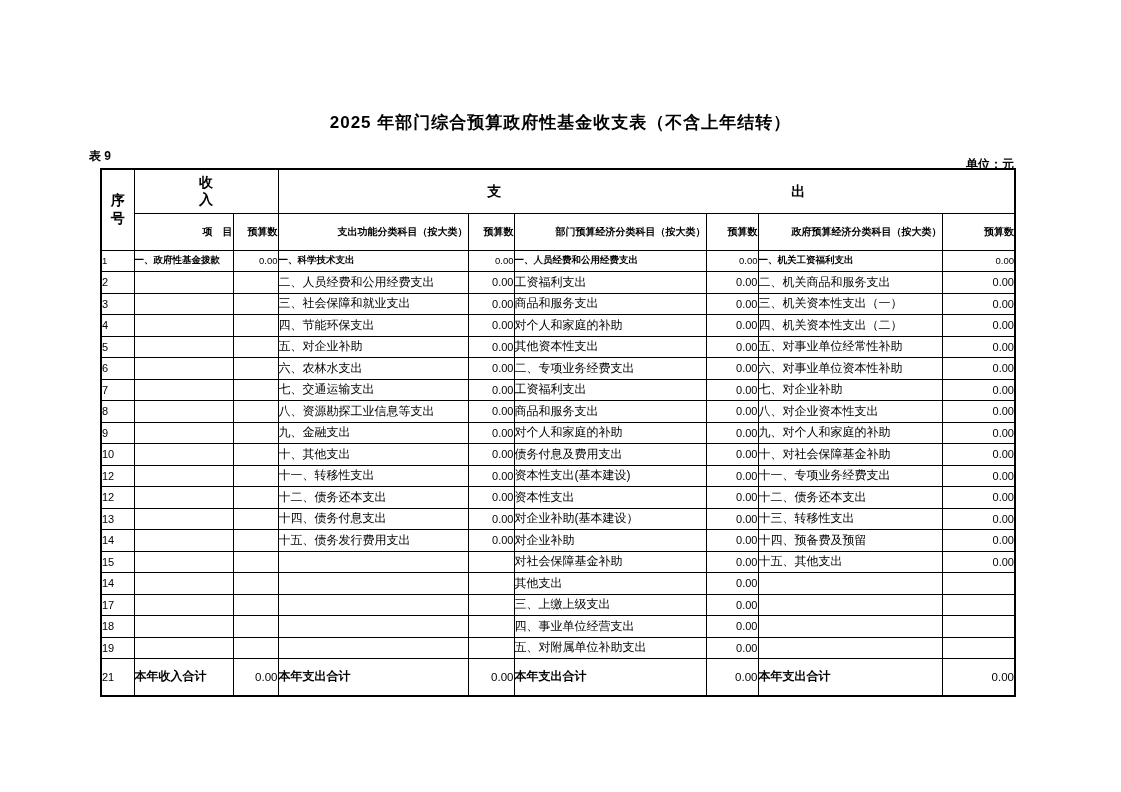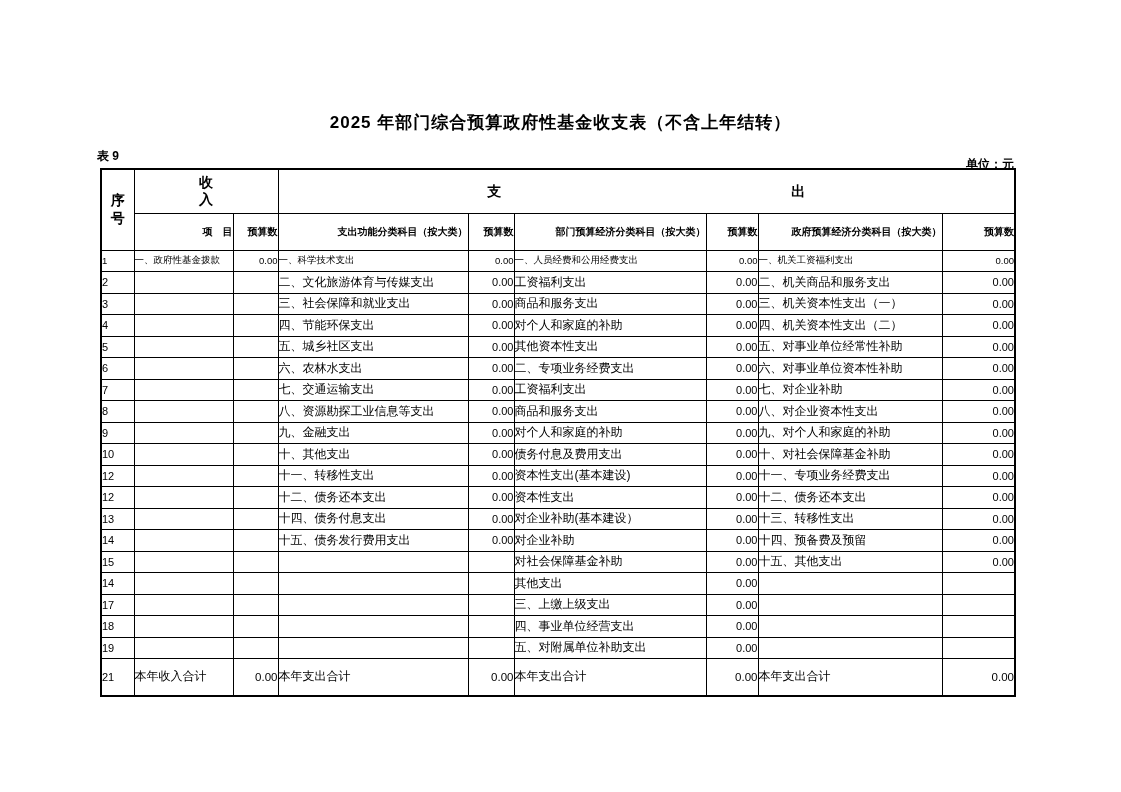--- a/index.html
+++ b/index.html
@@ -1,36 +1,36 @@
 <!DOCTYPE html>
 <html><head>
 <meta charset="utf-8">
 <style>
   html,body{margin:0;padding:0;background:#fff;}
   #page{position:relative;width:1121px;height:792px;background:#ffffff;overflow:hidden;
         font-family:"Liberation Sans","DejaVu Sans",sans-serif;color:#000;}
   #title{position:absolute;top:111px;left:0;width:100%;text-align:center;
          font-size:17px;font-weight:bold;letter-spacing:1px;}
-  #tableLabel{position:absolute;top:148px;left:97px;font-size:12px;font-weight:bold;}
+  #tableLabel{position:absolute;top:148px;left:89px;font-size:12px;font-weight:bold;}
   #unitLabel{position:absolute;top:156px;right:107px;font-size:12px;font-weight:bold;}
   #budgetTable{position:absolute;top:168px;left:100px;width:914px;
                border-collapse:collapse;table-layout:fixed;border:2px solid #000;}
   #budgetTable th,#budgetTable td{border:1px solid #000;padding:0;vertical-align:middle;
                white-space:nowrap;overflow:hidden;}
   th{font-weight:bold;}
   .hbig{font-size:14px;line-height:1.25;}
   .hrow1{height:44px;}
   .hrow2 th{height:36px;font-size:10px;font-weight:bold;text-align:right;}
   .spread{display:flex;justify-content:center;gap:290px;}
   tr.data{height:21.5px;}
   tr.tall{height:37px;}
   .seq{padding-left:4px;font-size:11px;text-align:left;}
   .txt{font-size:12px;text-align:left;}
   .num{font-size:11px;text-align:right;padding-right:6px;}
-  .lv0{padding-left:5px;}
+  .lv0{padding-left:5px;font-weight:bold;}
   .lv1{padding-left:15px;}
   .lv2{padding-left:33px;}
   .lv3{padding-left:43px;}
   tr.small .txt,tr.small .num,tr.small .seq{font-size:9.5px;}
   tr.tall .txt{font-size:12px;}
   tr.tall .num{font-size:11.5px;}
 </style>
 </head>
 <body>
 
@@ -88,21 +88,21 @@
           <td class="num">0.00</td>
           <td class="txt lv0">一、人员经费和公用经费支出</td>
           <td class="num">0.00</td>
           <td class="txt lv0">一、机关工资福利支出</td>
           <td class="num">0.00</td>
         </tr>
         <tr class="data">
           <td class="seq">2</td>
           <td class="txt lv0"></td>
           <td class="num"></td>
-          <td class="txt lv2">二、文化旅游体育与传媒支出</td>
+          <td class="txt lv2">二、人员经费和公用经费支出</td>
           <td class="num">0.00</td>
           <td class="txt lv3">工资福利支出</td>
           <td class="num">0.00</td>
           <td class="txt lv1">二、机关商品和服务支出</td>
           <td class="num">0.00</td>
         </tr>
         <tr class="data">
           <td class="seq">3</td>
           <td class="txt lv0"></td>
           <td class="num"></td>
@@ -121,21 +121,21 @@
           <td class="num">0.00</td>
           <td class="txt lv3">对个人和家庭的补助</td>
           <td class="num">0.00</td>
           <td class="txt lv1">四、机关资本性支出（二）</td>
           <td class="num">0.00</td>
         </tr>
         <tr class="data">
           <td class="seq">5</td>
           <td class="txt lv0"></td>
           <td class="num"></td>
-          <td class="txt lv2">五、城乡社区支出</td>
+          <td class="txt lv2">五、对企业补助</td>
           <td class="num">0.00</td>
           <td class="txt lv3">其他资本性支出</td>
           <td class="num">0.00</td>
           <td class="txt lv1">五、对事业单位经常性补助</td>
           <td class="num">0.00</td>
         </tr>
         <tr class="data">
           <td class="seq">6</td>
           <td class="txt lv0"></td>
           <td class="num"></td>

